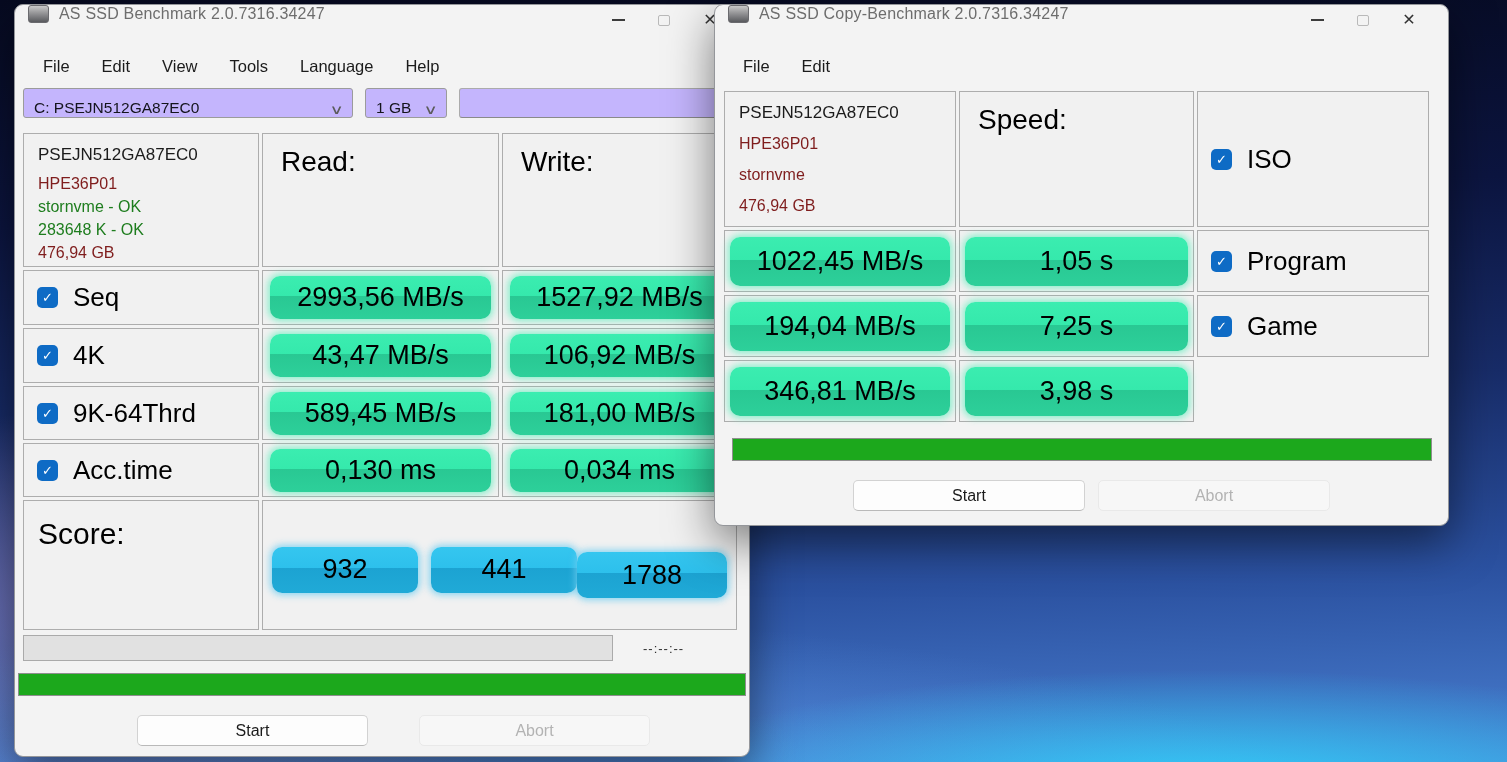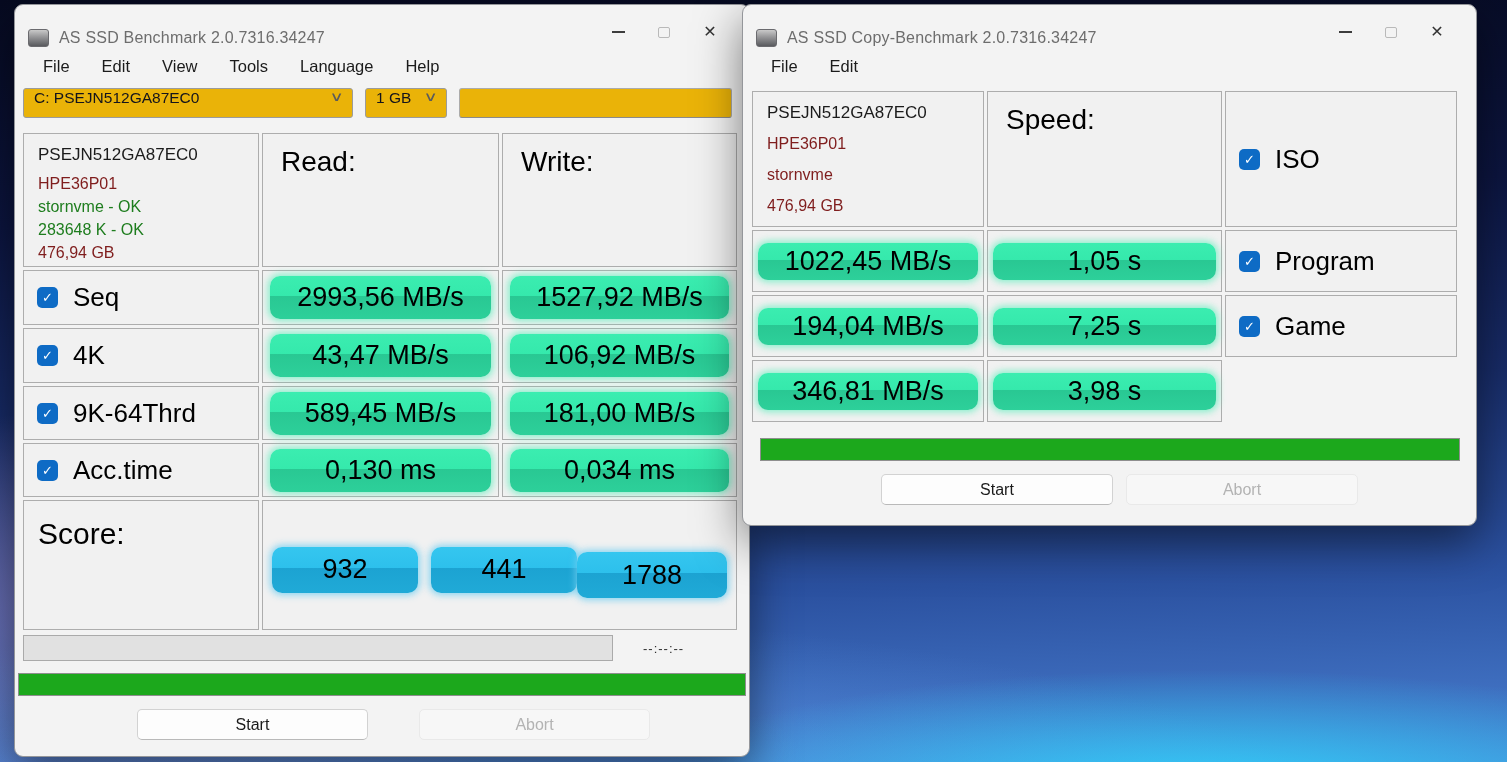--- a/index.html
+++ b/index.html
@@ -12,42 +12,42 @@
       radial-gradient(95% 55% at 30% 118%, rgba(92,152,230,0.95), rgba(92,152,230,0) 68%),
       linear-gradient(178deg, #060a20 0%, #0c1540 28%, #182c68 52%, #2b51a0 76%, #4a80d2 100%);
     position:relative;
   }
 
   .window {
     position:absolute; background:#f3f3f3; border:1px solid #94969a;
     border-radius:9px; box-shadow:0 16px 46px rgba(0,0,0,0.5); overflow:hidden;
   }
   .win-left  { left:14px; top:4px;  width:736px; height:753px; }
-  .win-right { left:742px; top:4px; width:735px; height:522px; }
-
-  .titlebar { height:42px; display:flex; align-items:flex-end; padding:0 16px 0 13px; }
+  .win-right { left:714px; top:4px; width:735px; height:522px; }
+
+  .titlebar { height:42px; display:flex; align-items:flex-start; padding:0 16px 0 13px; }
   .app-icon {
     width:21px; height:18px; border-radius:3px; margin-right:10px;
     background:linear-gradient(180deg,#c9c9c9 0%,#9a9a9c 40%,#595a5e 100%);
     border:1px solid #6a6a6e; flex:0 0 auto;
   }
   .title-text { font-size:16px; color:#6d6d6d; letter-spacing:0.2px; }
   .win-controls { margin-left:auto; display:flex; align-items:center; }
   .ctl { width:46px; height:30px; display:flex; align-items:center; justify-content:center; }
   .min-glyph { width:13px; height:2px; background:#3c3c3c; }
   .max-glyph { width:12px; height:11px; border:1.5px solid #b9b9b9; border-radius:2px; }
   .close-glyph { font-size:16px; color:#333; line-height:1; }
 
   .menubar { height:38px; display:flex; align-items:center; gap:32px; padding-left:28px; }
   .menu-item { font-size:16.5px; color:#1b1b1b; }
 
   .toolbar { display:flex; align-items:center; padding-left:8px; margin-top:2px; height:32px; }
   .combo, .txtbox {
-    height:30px; background:#eab308; border:1px solid #9b9b9b; border-radius:3px;
-    display:flex; align-items:flex-start; font-size:15.5px; color:#14141c; padding:0 10px;
+    height:30px; background:#c4b5fd; border:1px solid #9b9b9b; border-radius:3px;
+    display:flex; align-items:flex-end; font-size:15.5px; color:#14141c; padding:0 10px;
   }
   .combo-drive { width:330px; }
   .combo-size  { width:82px; margin-left:12px; }
   .txtbox      { width:273px; margin-left:12px; border-color:#ababab; border-bottom-color:#8a8a8a; }
   .chev { margin-left:auto; color:#5b5b5b; font-size:13px; transform:scaleX(1.5); }
 
   .bench-table { display:grid; margin:14px 0 0 8px; width:714px; gap:3px;
     grid-template-columns:236px 237px 235px;
     grid-template-rows:134px 55px 55px 54px 54px 130px; }
   .ctable { display:grid; margin:6px 0 0 9px; width:705px; gap:3px;
@@ -75,42 +75,42 @@
   .value-cell { display:flex; align-items:center; justify-content:center; }
   .pill {
     display:flex; align-items:center; justify-content:center;
     border-radius:10px; font-size:27px; color:#000;
   }
   .pill-green {
     width:calc(100% - 14px); height:43px;
     background:linear-gradient(180deg,#3bedb0 0%,#35e9ac 47%,#29c893 47%,#2dd09a 100%);
     box-shadow:0 0 7px 2px rgba(98,238,190,0.75);
   }
-  .ctable .pill-green { width:calc(100% - 10px); height:37px; }
+  .ctable .pill-green { width:calc(100% - 10px); height:49px; }
   .pill-blue {
     height:46px;
     background:linear-gradient(180deg,#35c6ef 0%,#2dc0ec 46%,#1ca3d2 46%,#20aad7 100%);
     box-shadow:0 0 7px 2px rgba(110,205,240,0.8);
   }
 
   .score-label-cell { padding:16px 0 0 14px; font-size:30px; color:#000; }
   .score-cell { grid-column:2 / 4; display:flex; flex-direction:row; align-items:center; padding:9px 9px 0 9px; }
   .score-top { display:flex; gap:13px; width:100%; }
   .score-top .pill-blue { flex:1; }
   .score-total { width:224px; margin-top:11px; }
 
   .progress-row { display:flex; align-items:center; margin:5px 0 0 8px; }
   .task-progress { width:590px; height:26px; background:#e1e1e1; border:1px solid #aaaaaa; }
   .time-text { margin-left:30px; font-size:13px; color:#2e2e2e; letter-spacing:1px; }
 
   .green-bar { height:23px; background:#1ca81c; border:1px solid #8e8e8e; }
   .win-left  .green-bar { margin:12px 3px 0 3px; }
   .win-right .green-bar { margin:16px 16px 0 17px; }
 
-  .button-row { position:relative; height:40px; margin-top:13px; }
+  .button-row { position:relative; height:40px; margin-top:19px; }
   .btn {
     position:absolute; top:0; height:31px; width:231px;
     display:flex; align-items:center; justify-content:center;
     border-radius:5px; font-size:16px;
   }
   .btn-start { background:#fdfdfd; border:1px solid #d2d2d2; border-bottom-color:#b9b9b9; color:#1a1a1a; }
   .btn-abort { background:#f7f7f7; border:1px solid #e9e9e9; color:#b3b3b3; }
   .win-left  .btn-start { left:122px; } .win-left  .btn-abort { left:404px; }
   .win-right .btn-start { left:138px; width:232px; } .win-right .btn-abort { left:383px; width:232px; }
 </style>

